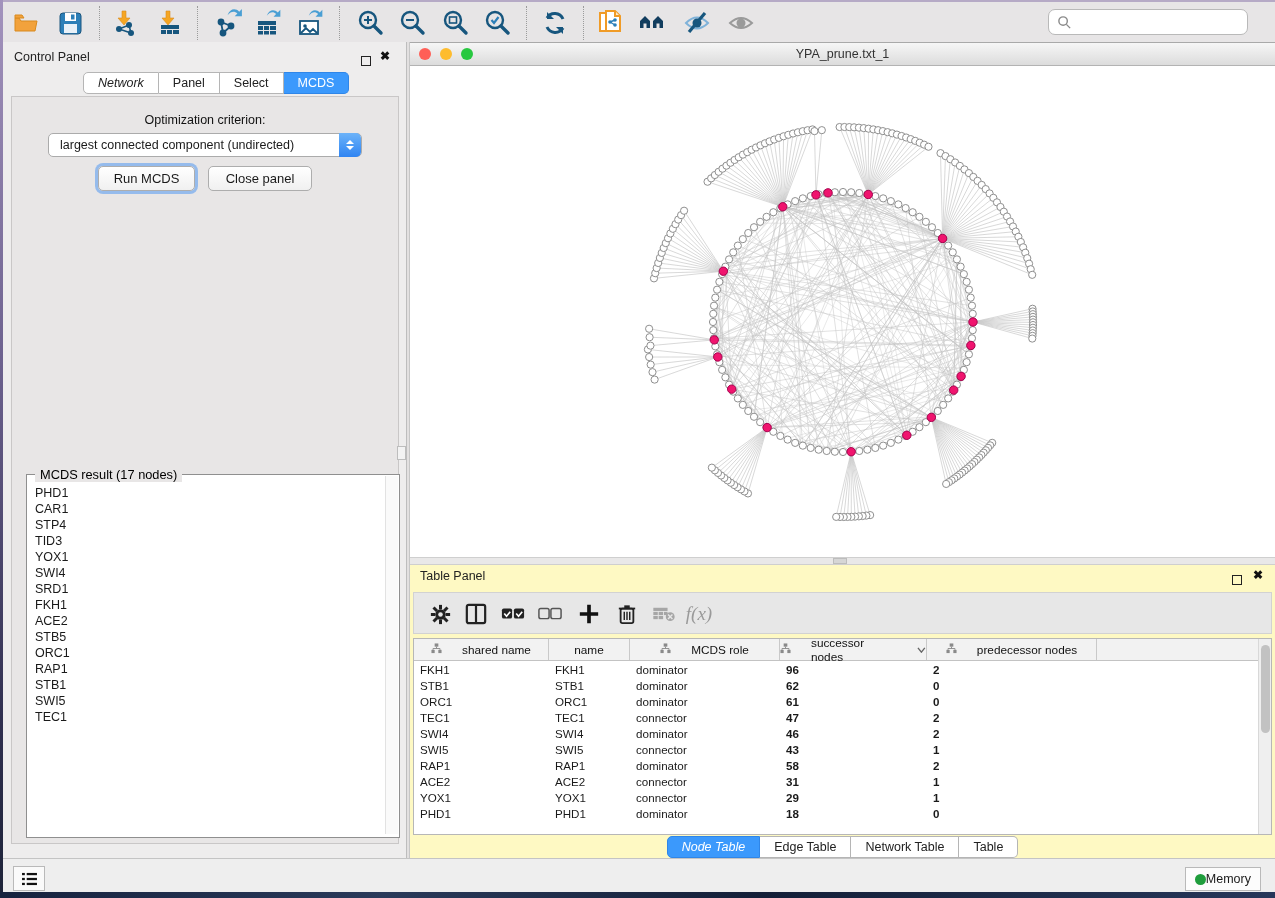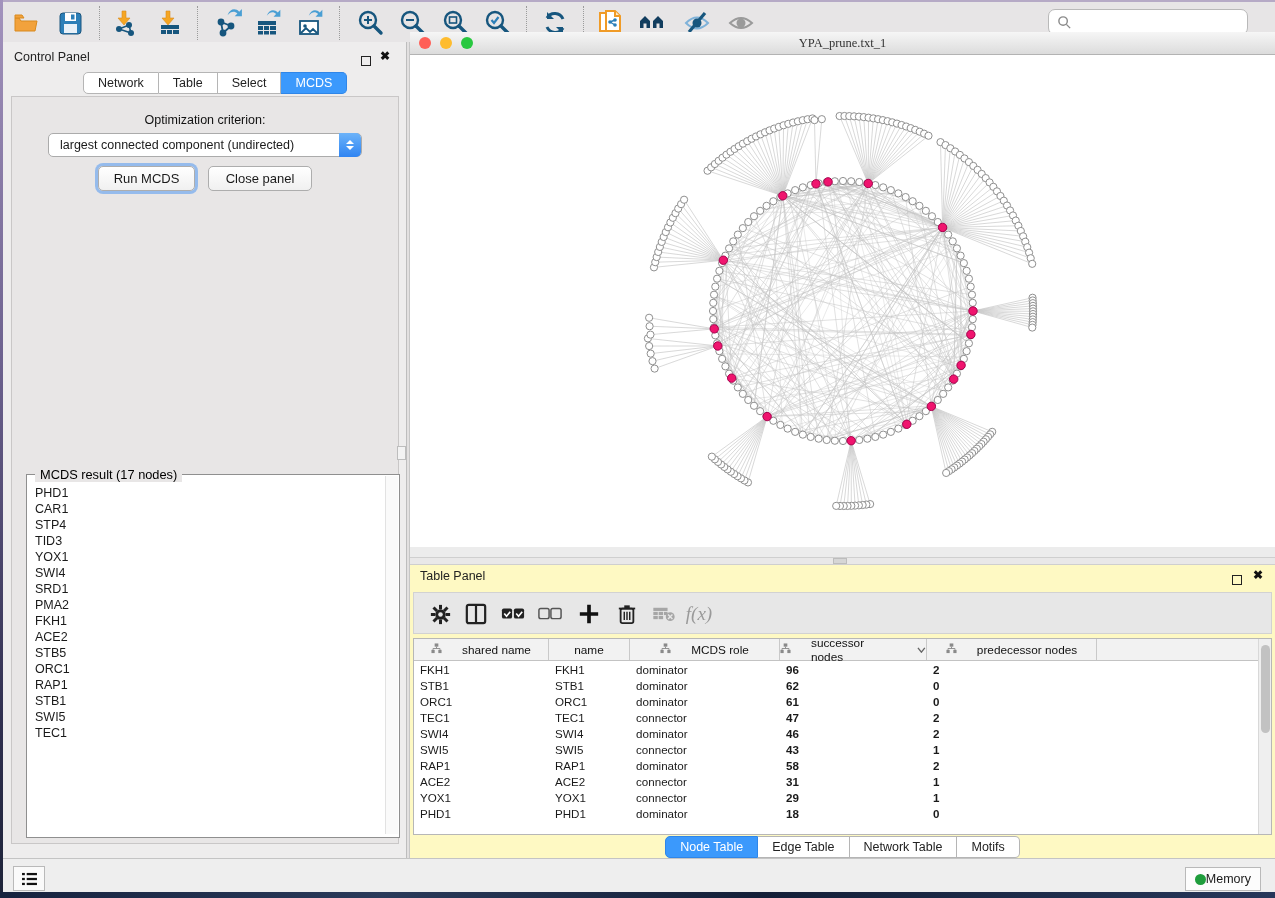--- a/index.html
+++ b/index.html
@@ -16,21 +16,21 @@
   .tb-sep{position:absolute;top:4px;width:0;height:34px;border-left:1px dotted #9b9b9b;}
   #search-wrap{position:absolute;left:1045px;top:7px;width:200px;height:26px;background:#fff;border:1px solid #b9b9b9;border-radius:7px;display:flex;align-items:center;padding-left:8px;box-sizing:border-box;}
   
   .panel-title{font-size:12.5px;color:#222;}
   .mini-sq{width:8px;height:8px;border:1.5px solid #222;display:inline-block;}
   .mini-x{font-size:12px;font-weight:bold;color:#111;line-height:10px;}
   
   #control-panel{left:3px;top:42px;width:403px;height:816px;background:#eeeded;}
   #cp-tabs{position:absolute;left:80px;top:30px;height:22px;display:flex;}
   .seg{border:1px solid #b5b5b5;background:#fff;font-size:12.5px;color:#222;display:flex;align-items:center;justify-content:center;padding:0 14px;border-left-width:0;cursor:default;}
-  .seg:first-child{border-left-width:1px;border-radius:5px 0 0 5px;}
+  .seg:first-child{border-left-width:1px;border-radius:5px 0 0 5px;font-style:italic;}
   .seg:last-child{border-radius:0 5px 5px 0;}
   .seg.sel{background:#3b99fc;border-color:#2f86e8;color:#fff;}
   #cp-inner{position:absolute;left:8px;top:54px;width:388px;height:748px;background:#e8e6e6;border:1px solid #c9c7c7;box-sizing:border-box;}
   #opt-label{position:absolute;left:0;top:16px;width:100%;text-align:center;font-size:12.5px;color:#111;}
   #criterion-select{position:absolute;left:36px;top:36px;width:314px;height:24px;background:#fff;border:1px solid #ababab;border-radius:5px;font-size:12.5px;display:flex;align-items:center;box-sizing:border-box;padding-left:11px;}
   #criterion-stepper{position:absolute;right:0;top:-1px;width:22px;height:24px;border-radius:0 5px 5px 0;background:linear-gradient(#6cb3f9,#2f84f2);display:flex;flex-direction:column;align-items:center;justify-content:center;gap:2px;}
   .chev{width:0;height:0;border-left:4px solid transparent;border-right:4px solid transparent;}
   .chev.up{border-bottom:4px solid #fff;}
   .chev.down{border-top:4px solid #fff;}
   .cp-btn{position:absolute;top:69px;height:25px;background:linear-gradient(#ffffff,#f0f0f0);border:1px solid #ad
@@ -38,21 +38,21 @@
   #run-btn{left:86px;width:97px;box-shadow:0 0 0 3px rgba(104,164,239,.65);}
   #close-btn{left:196px;width:104px;}
   #mcds-group{position:absolute;left:14px;top:377px;width:372px;height:362px;border:1px solid #8f8f8f;background:#fff;}
   #mcds-legend{position:absolute;left:8px;top:-8px;background:#e8e6e6;padding:0 5px;font-size:12.8px;color:#000;}
   #mcds-list{position:absolute;left:1px;top:10px;width:358px;height:348px;overflow:hidden;font-size:12.5px;line-height:16px;padding-left:7px;}
   #mcds-scroll{position:absolute;right:1px;top:1px;width:12px;height:358px;background:#fafafa;border-left:1px solid #e2e2e2;}
   
   #v-divider{left:406px;top:42px;width:4px;height:816px;background:#e2e0e0;border-left:1px solid #bdbdbd;border-right:1px solid #c6c6c6;box-sizing:border-box;}
   #v-handle{left:397px;top:446px;width:9px;height:14px;background:#f3f3f3;border:1px solid #bdbdbd;box-sizing:border-box;}
   
-  #net-panel{left:410px;top:32px;width:865px;height:515px;background:#fff;font-family:Liberation Serif, serif;}
+  #net-panel{left:410px;top:43px;width:865px;height:515px;background:#fff;}
   #net-titlebar{position:absolute;left:0;top:0;width:100%;height:23px;background:linear-gradient(#f6f6f6,#dcdcdc);border-bottom:1px solid #b3b3b3;box-sizing:border-box;}
   .light{position:absolute;top:5px;width:12px;height:12px;border-radius:50%;}
   #net-title{position:absolute;top:4px;width:100%;text-align:center;font-size:12.5px;color:#333;}
   #net-canvas{position:absolute;left:0;top:23px;width:865px;height:492px;background:#fff;}
   #h-divider{left:410px;top:557px;width:865px;height:8px;background:#e9e8e8;border-top:1px solid #cfcfcf;border-bottom:1px solid #cfcfcf;box-sizing:border-box;}
   #h-handle{left:833px;top:558px;width:14px;height:6px;background:#d6d6d6;border:1px solid #bdbdbd;box-sizing:border-box;}
   
   #table-panel{left:410px;top:565px;width:865px;height:293px;background:#fef9c3;}
   #tp-toolbar{position:absolute;left:3px;top:27px;width:859px;height:42px;background:#e7e7e7;border:1px solid #d2d2d2;box-sizing:border-box;}
   .tp-icon{position:absolute;top:8px;width:26px;height:26px;display:flex;align-items:center;justify-content:center;}
@@ -226,21 +226,21 @@
         </svg>
     </div>
   </div>
 
   <div class="abs" id="control-panel">
     <div class="abs panel-title" style="left:11px;top:8px">Control Panel</div>
     <div class="abs" style="left:358px;top:10px"><span class="mini-sq"></span></div>
     <div class="abs mini-x" style="left:377px;top:9px">✖</div>
     <div id="cp-tabs">
         <div class="seg">Network</div>
-        <div class="seg">Table</div>
+        <div class="seg">Panel</div>
         <div class="seg">Select</div>
         <div class="seg sel">MCDS</div>
       </div>
     <div id="cp-inner">
       <div id="criterion-select">
         <span>largest connected component (undirected)</span>
         <span id="criterion-stepper">
             <span class="chev up"></span>
             <span class="chev down"></span>
           </span>
@@ -251,21 +251,20 @@
       <div id="mcds-group">
         <div id="mcds-legend">MCDS result (17 nodes)</div>
         <div id="mcds-list">
             <div>PHD1</div>
             <div>CAR1</div>
             <div>STP4</div>
             <div>TID3</div>
             <div>YOX1</div>
             <div>SWI4</div>
             <div>SRD1</div>
-            <div>PMA2</div>
             <div>FKH1</div>
             <div>ACE2</div>
             <div>STB5</div>
             <div>ORC1</div>
             <div>RAP1</div>
             <div>STB1</div>
             <div>SWI5</div>
             <div>TEC1</div>
           </div>
         <div id="mcds-scroll"></div>
@@ -1198,21 +1197,21 @@
         </div>
       <div id="tbl-scroll">
           <div id="tbl-thumb"></div>
         </div>
     </div>
 
     <div id="bottom-tabs">
         <div class="seg sel">Node Table</div>
         <div class="seg">Edge Table</div>
         <div class="seg">Network Table</div>
-        <div class="seg">Motifs</div>
+        <div class="seg">Table</div>
       </div>
   </div>
 
   <div class="abs" id="status-bar">
     <div id="list-btn">
       <svg width="17" height="14" viewBox="0 0 18 15">
           <g stroke="#111" stroke-width="2.4">
             <line x1="1" y1="2.2" x2="4" y2="2.2"></line>
             <line x1="6" y1="2.2" x2="17" y2="2.2"></line>
             <line x1="1" y1="7.5" x2="4" y2="7.5"></line>

